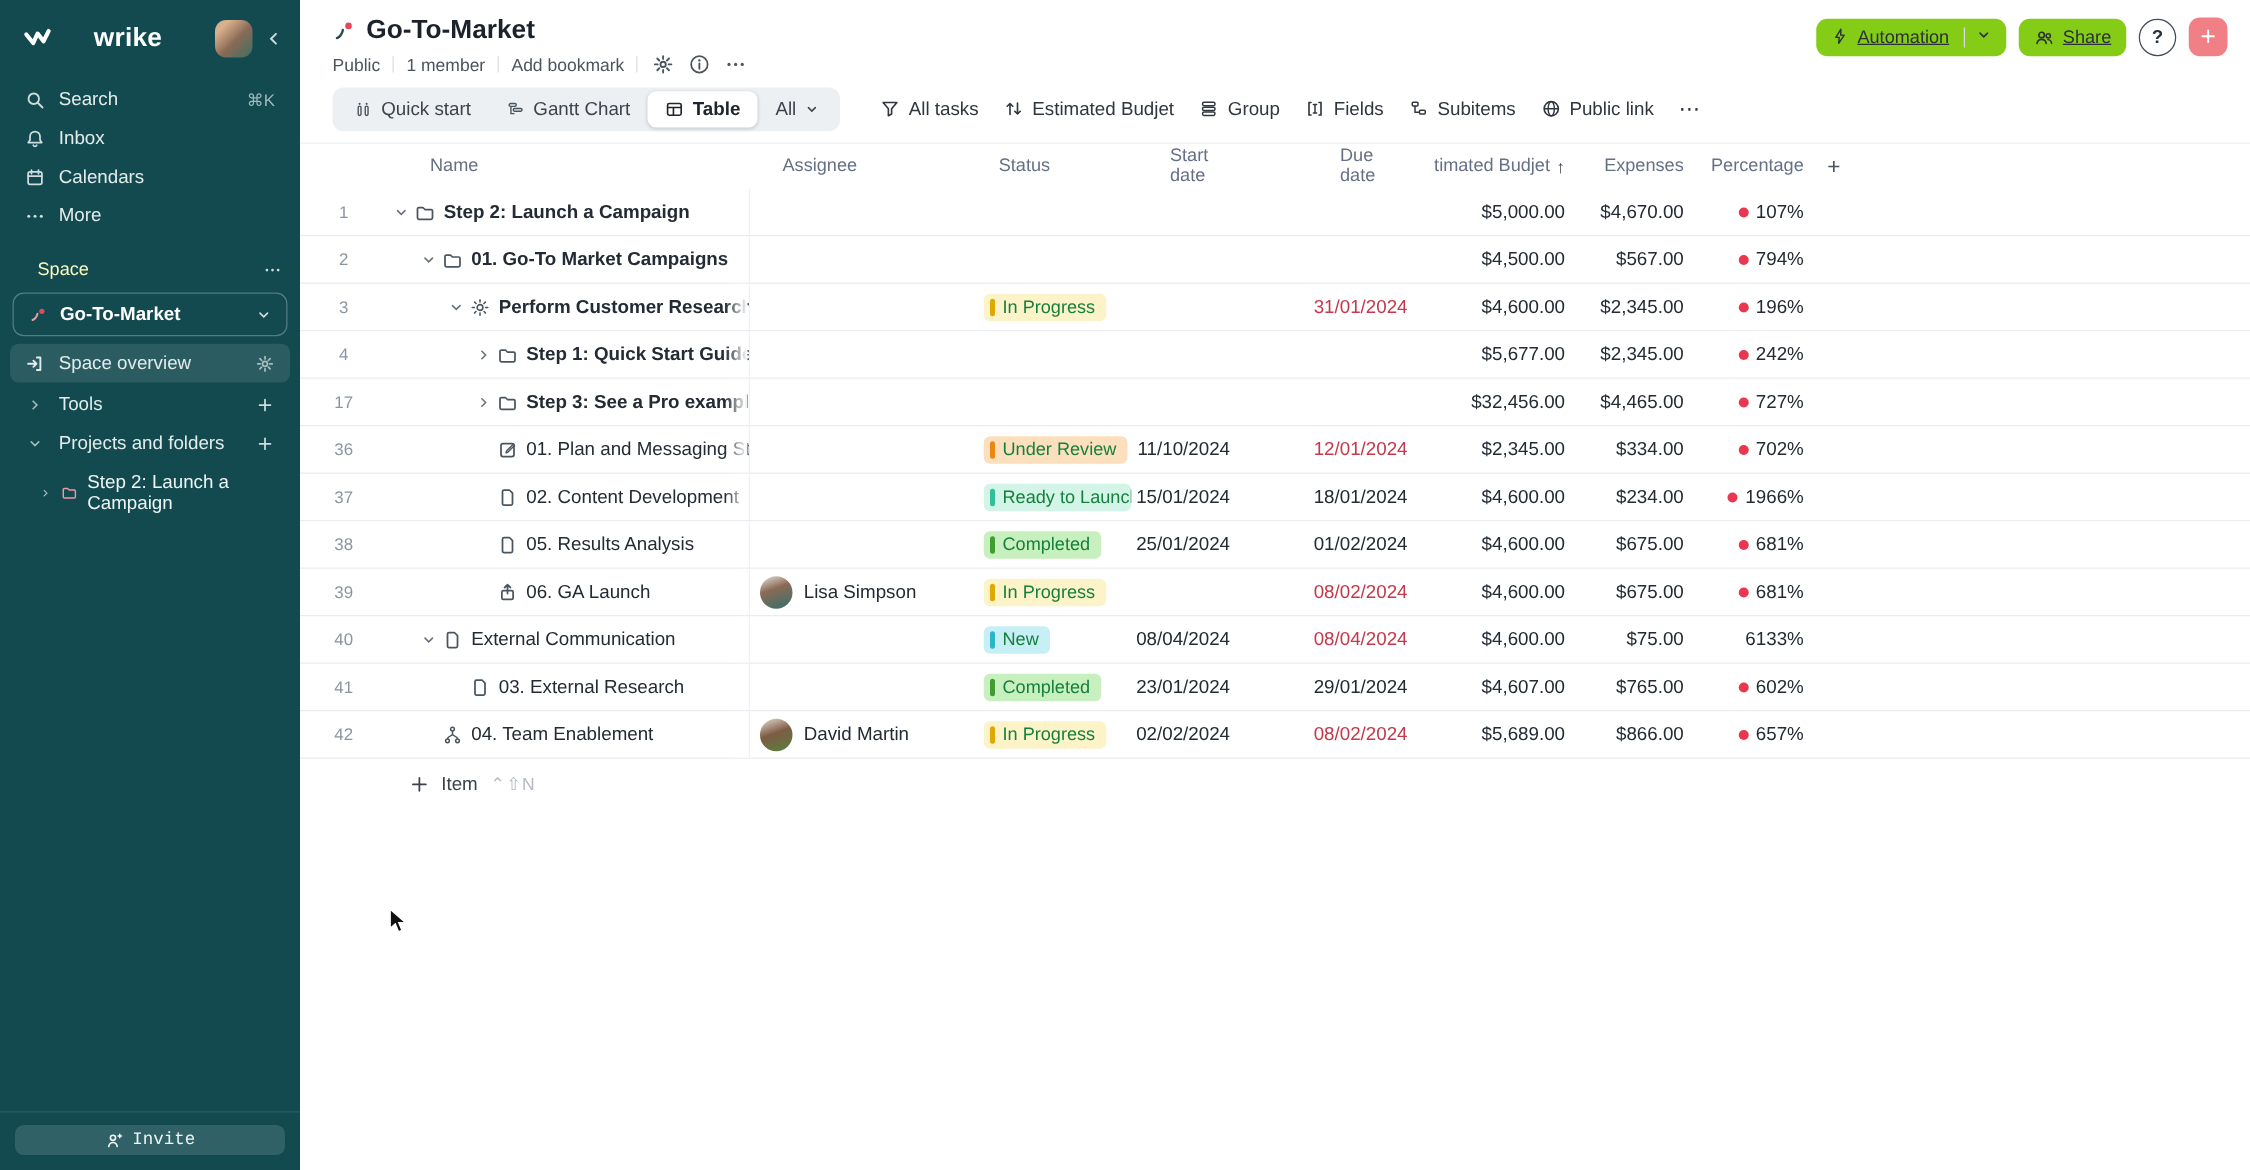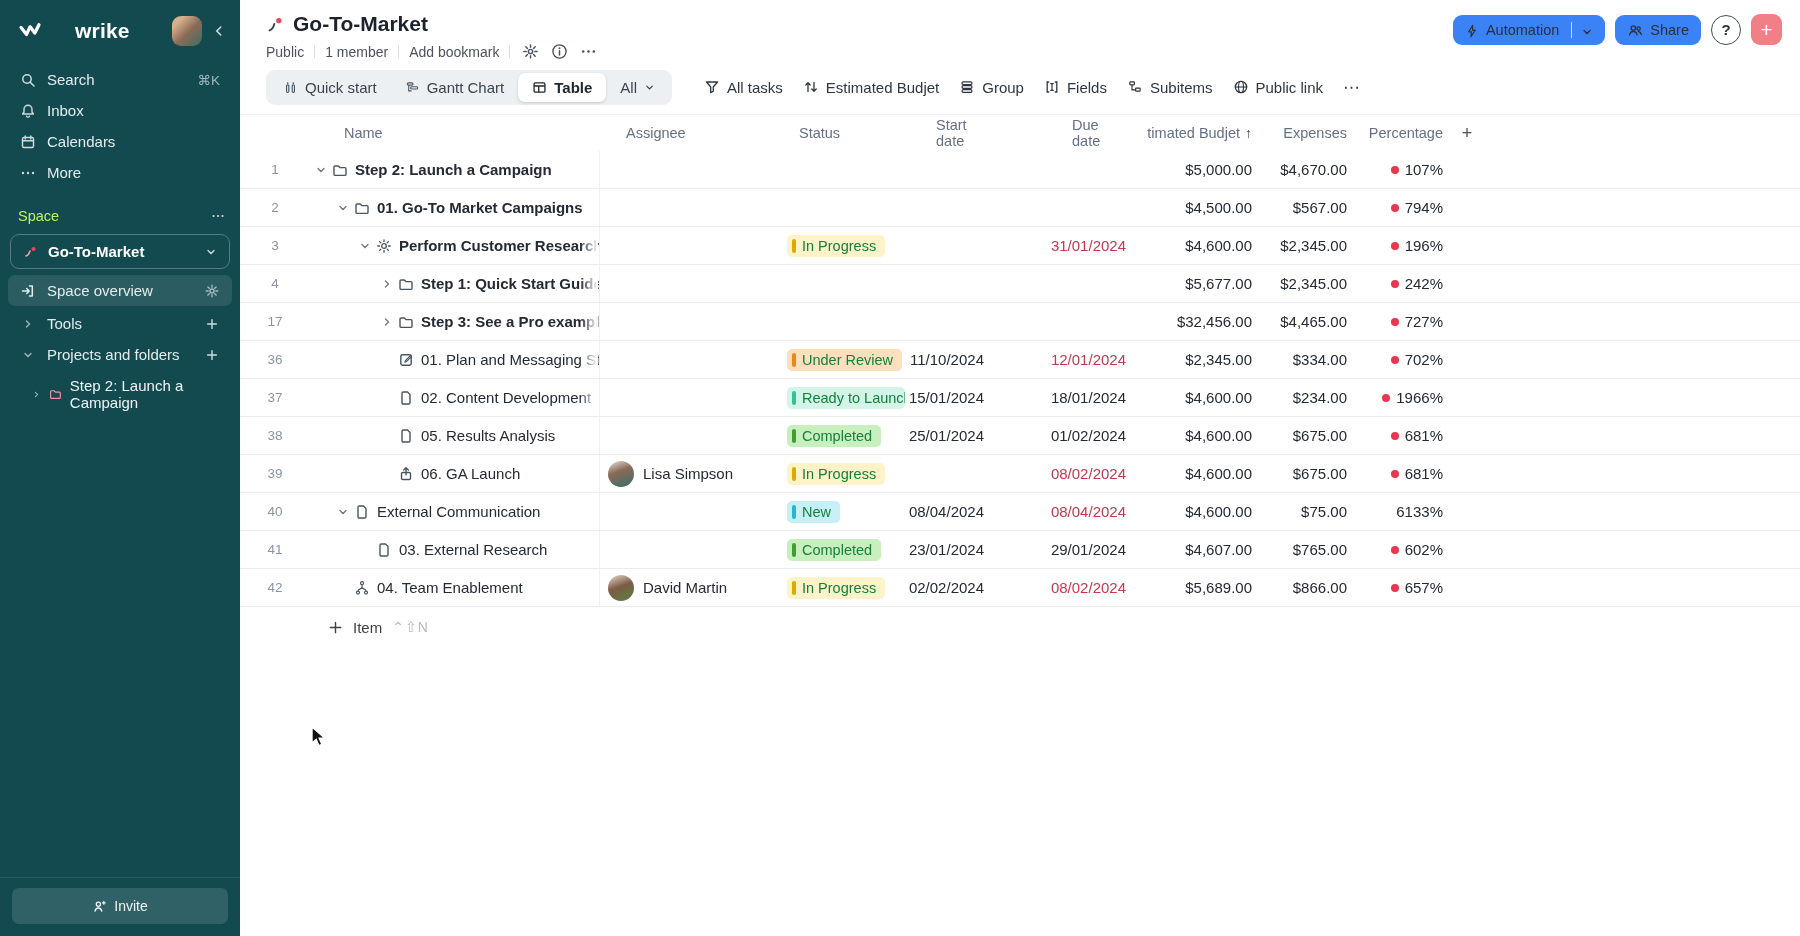--- a/index.html
+++ b/index.html
@@ -11,43 +11,43 @@
   .sb-top { display:flex; align-items:center; padding:16px 14px 10px 18px; }
   .sb-logo { display:flex; align-items:center; gap:8px; flex:1; }
   .sb-logo .logo-text { font-size:21px; font-weight:bold; color:#fff; letter-spacing:.2px;margin-left:25px; }
   .sb-avatar { width:30px; height:30px; border-radius:9px; background:linear-gradient(135deg,#d9b08c 20%,#8a6a56 55%,#3c6e64 100%); margin-right:10px; }
   .sb-collapse { color:#cfdcdd; font-size:16px; display:flex; }
   .sb-nav { padding:8px 8px 0 8px; }
   .sb-item { display:flex; align-items:center; gap:11px; padding:7px 12px; border-radius:7px; font-size:15px; color:#e3ecec; cursor:default; }
   .sb-item svg { flex:0 0 16px; }
   .sb-item .grow { flex:1; }
   .sb-shortcut { color:#9fb8ba; font-size:13.5px; }
-  .sb-section { display:flex; align-items:center; padding:20px 14px 8px 18px; font-size:14.5px; color:#bef264; }
+  .sb-section { display:flex; align-items:center; padding:20px 14px 8px 18px; font-size:14.5px; color:#fef9c3;margin-left:12px; }
   .sb-section .grow { flex:1; }
   .sb-space-pill { margin:2px 10px; border:1px solid rgba(255,255,255,.28); border-radius:9px; display:flex; align-items:center; gap:9px; padding:8px 12px; font-size:15px; font-weight:bold; color:#fff; }
   .sb-space-pill .grow { flex:1; }
   .sb-selected { margin:6px 8px 0 8px; background:rgba(255,255,255,.10); }
   .sb-tree { padding:2px 8px; }
   .sb-child { display:flex; align-items:center; gap:8px; padding:7px 12px 7px 24px; font-size:15px; color:#eef4f4; }
   .sb-footer { position:absolute; left:0; right:0; bottom:0; padding:10px 12px 12px 12px; border-top:1px solid rgba(255,255,255,.10); }
-  .sb-invite { height:36px; width:100%; border:none; border-radius:7px; background:rgba(255,255,255,.13); color:#eef4f4; font-size:14px; display:flex; align-items:center; justify-content:center; gap:7px; font-family:Liberation Sans, sans-serif; }
+  .sb-invite { height:24px; width:100%; border:none; border-radius:7px; background:rgba(255,255,255,.13); color:#eef4f4; font-size:14px; display:flex; align-items:center; justify-content:center; gap:7px; font-family:Liberation Mono, monospace; }
   .muted-ic { opacity:.75; }
 
   
   .main { flex:1; display:flex; flex-direction:column; background:#fff; min-width:0; }
   .topbar { display:flex; align-items:flex-start; padding:12px 18px 0 26px; }
   .title-wrap { flex:1; }
   .title-row { display:flex; align-items:center; gap:8px; }
   .page-title { font-size:21px; font-weight:bold; color:#1b222c; }
   .meta-row { display:flex; align-items:center; gap:10px; margin-top:7px; font-size:14px; color:#4b535d; }
   .meta-sep { width:1px; height:13px; background:#d9dee3; }
   .meta-item { cursor:default; }
   .meta-icons { display:flex; align-items:center; gap:12px; margin-left:2px; }
   .top-actions { display:flex; align-items:center; gap:10px; padding-top:2px; }
-  .pill { display:flex; align-items:flex-end; gap:7px; background:#3b82f6; border-radius:9px; padding:7px 12px; font-size:14.5px; color:#2a3138; }
+  .pill { display:flex; align-items:flex-start; gap:7px; background:#84cc16; border-radius:9px; padding:7px 12px; font-size:14.5px; color:#2a3138;text-decoration:underline; }
   .pill .divider { width:1px; height:16px; background:#d6dbe0; margin:0 2px 0 5px; }
   .help-btn { width:30px; height:30px; border-radius:50%; border:1.6px solid #434c57; color:#2a3138; font-size:15px; display:flex; align-items:center; justify-content:center; font-weight:bold; }
   .plus-btn { width:31px; height:31px; border-radius:9px; background:#f08086; color:#fff; font-size:21px; display:flex; align-items:center; justify-content:center; }
 
   
   .toolbar { display:flex; align-items:center; gap:18px; padding:10px 18px 9px 26px; border-bottom:1px solid #eef1f4; }
   .segmented { display:flex; align-items:center; background:#edf0f3; border-radius:9px; padding:3px; }
   .seg { display:flex; align-items:center; gap:7px; padding:6px 14px; font-size:15px; color:#3b434d; border-radius:7px; }
   .seg.active { background:#fff; box-shadow:0 1px 3px rgba(20,30,40,.18); font-weight:bold; color:#20262e; }
   .actions { display:flex; align-items:center; gap:20px; margin-left:14px; }

